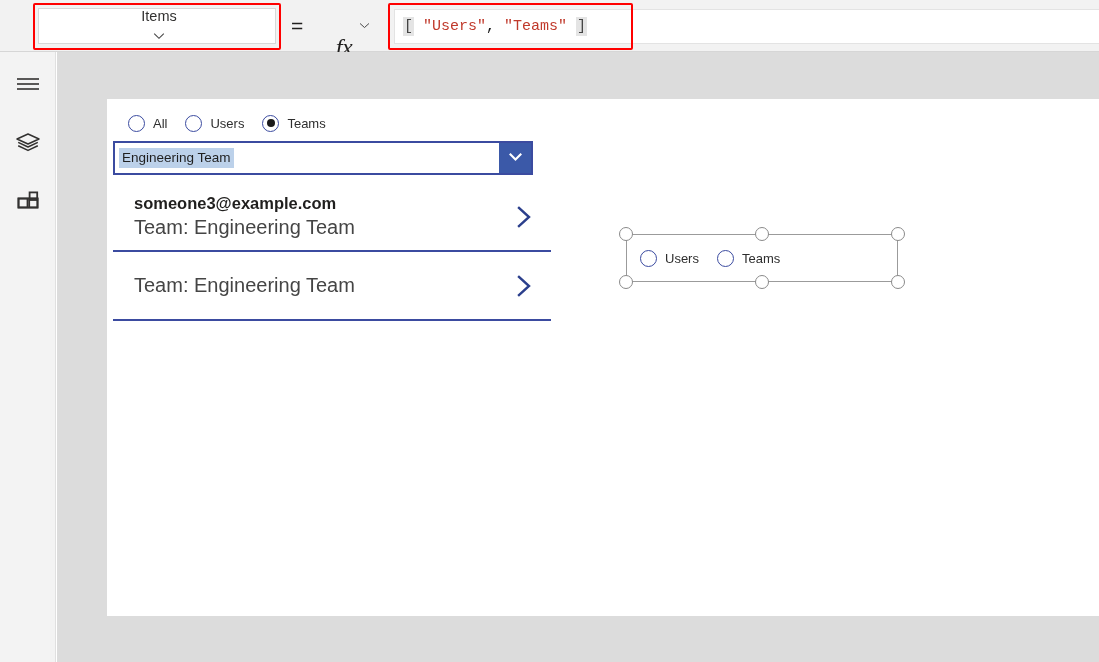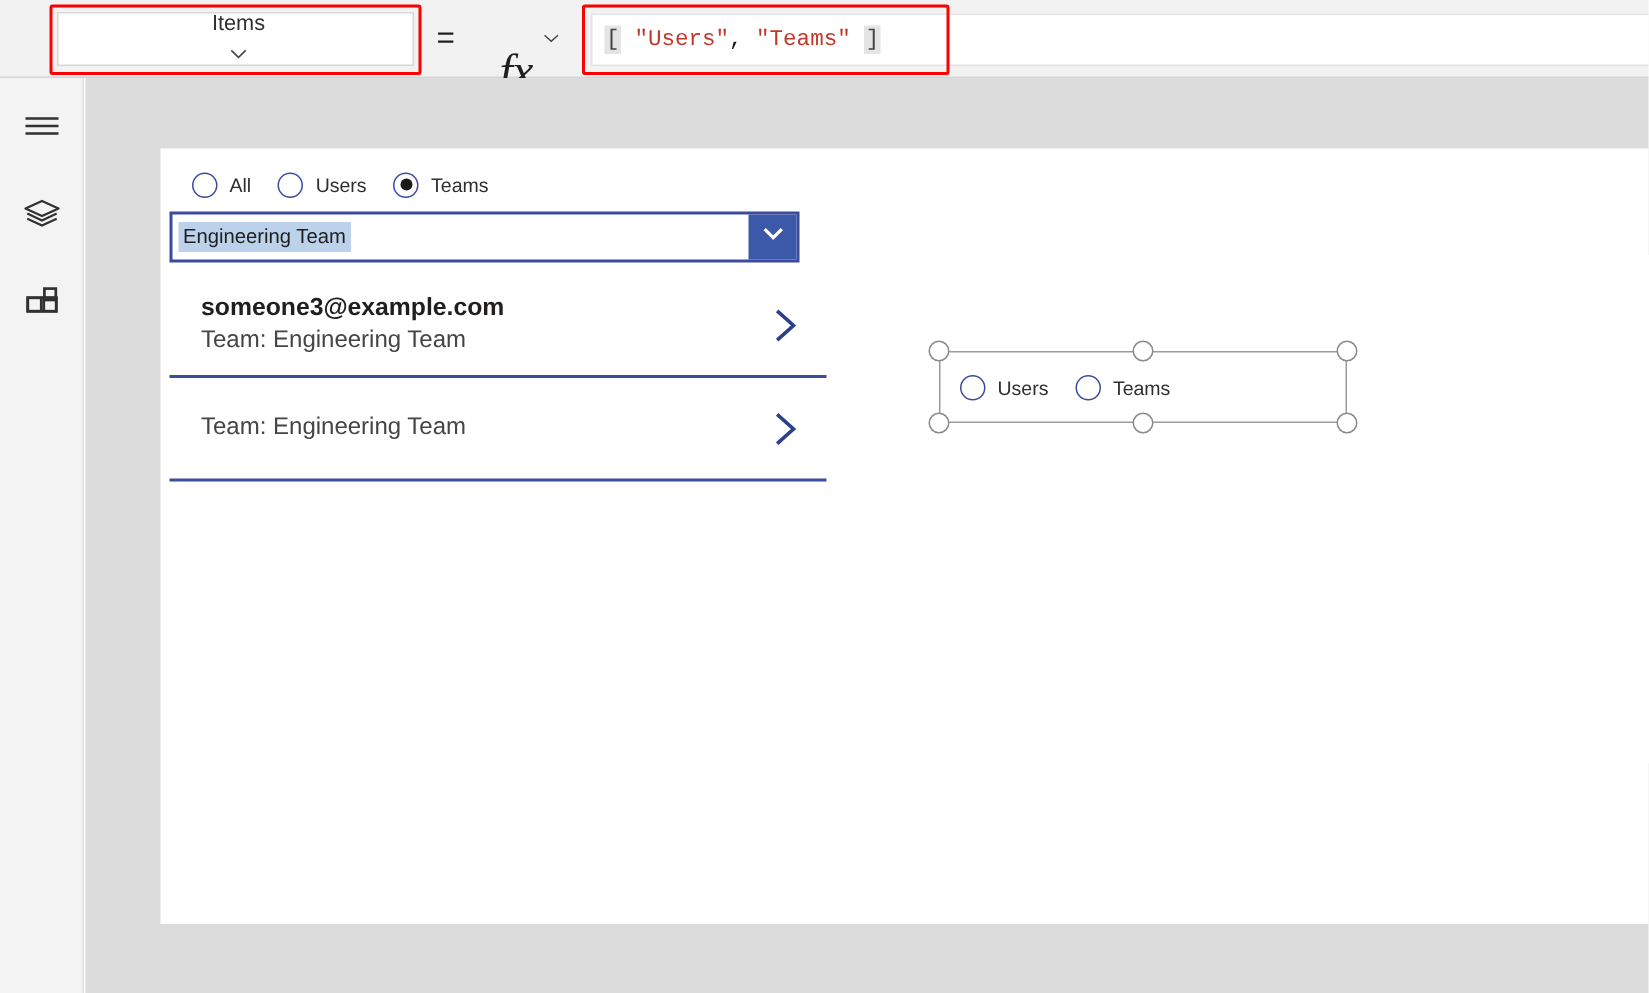--- a/index.html
+++ b/index.html
@@ -96,21 +96,21 @@
     display: flex;
     align-items: center;
     justify-content: center;
     gap: 6px;
     cursor: pointer;
     padding: 0;
   }
   .fx-glyph {
     font-family: "Liberation Serif", serif;
     font-style: italic;
-    font-size: 32px;
+    font-size: 24px;
     color: #201f1e;
     line-height: 1;
     letter-spacing: -0.5px;
     margin-top: 42px;
   }
 
   .formula-input {
     position: absolute;
     left: 394px;
     top: 9px;
@@ -295,21 +295,21 @@
     justify-content: center;
     gap: 3px;
   }
   .gi-title {
     font-size: 16.5px;
     font-weight: bold;
     color: #201f1e;
     line-height: 1.15;
   }
   .gi-sub {
-    font-size: 16px;
+    font-size: 20px;
     color: #454545;
     line-height: 1.15;
   }
   .gi-chevron {
     flex: 0 0 auto;
     width: 26px;
     height: 30px;
     display: flex;
     align-items: center;
     justify-content: center;

